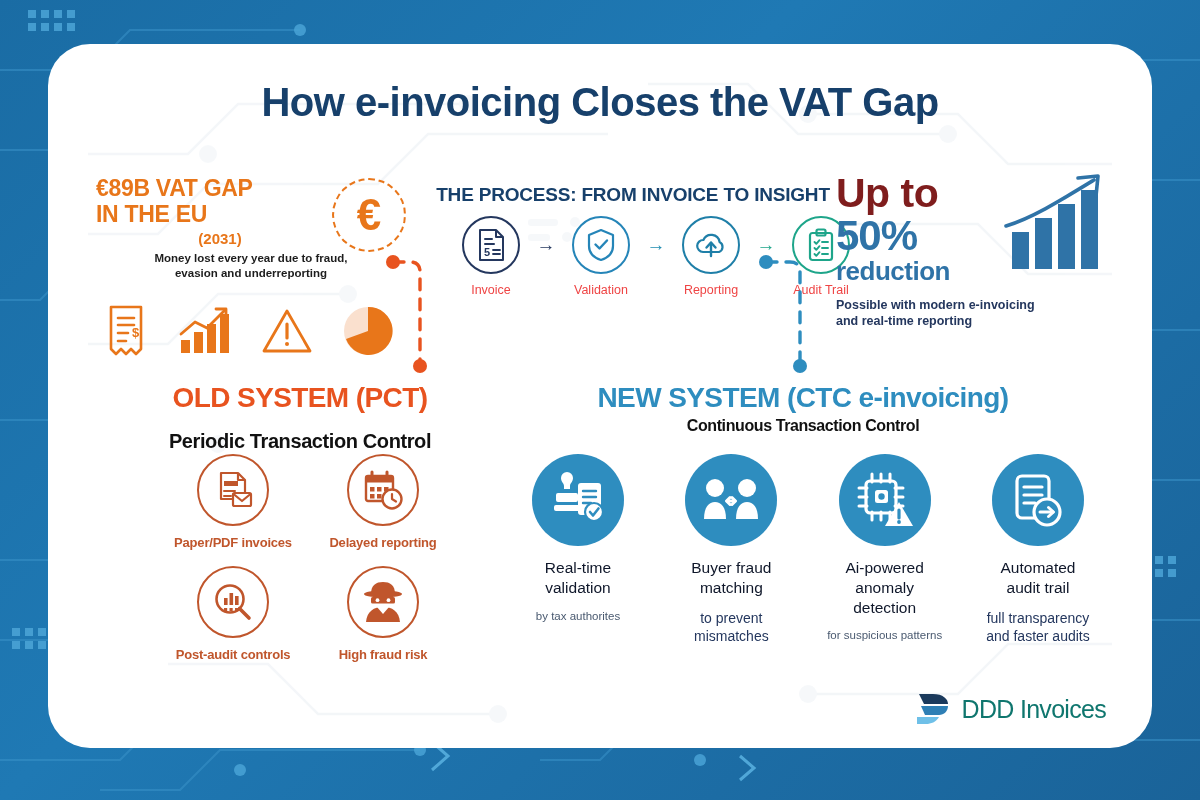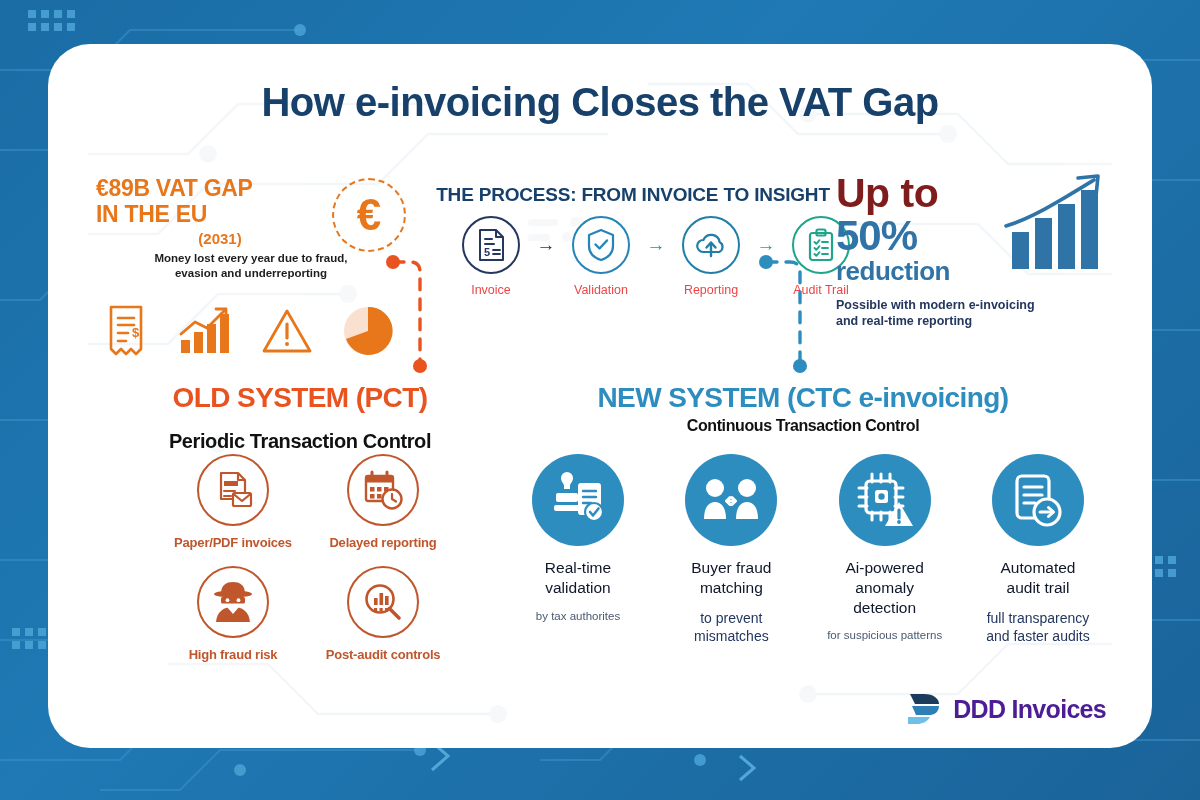--- a/index.html
+++ b/index.html
@@ -154,21 +154,21 @@
     margin-top: 12px; font-size: 15.5px; color: #0f172a; line-height: 1.28;
   }
   .new-sub { margin-top: 11px; font-size: 11.5px; color: #4a5a70; line-height: 1.3; }
   .new-sub.bigger { font-size: 14px; color: #24375e; }
 
   
   .logo {
     position: absolute; right: 46px; bottom: 22px;
     display: flex; align-items: center; gap: 9px;
   }
-  .logo-text { font-size: 25px; font-weight: bold; color: #4c1d95; letter-spacing: -0.7px; }
+  .logo-text { font-size: 25px; font-weight: normal; color: #0f766e; letter-spacing: -0.7px; }
 
   .connectors { position: absolute; inset: 0; pointer-events: none; }
 </style>
 </head>
 <body>
 
 <div class="bg">
   <svg class="bg-circuit" viewBox="0 0 1200 800" preserveAspectRatio="none">
     <g stroke="#3a93c9" stroke-width="2" fill="none" opacity="0.55">
       <path d="M0 70 L90 70 L130 30 L300 30"></path>
@@ -461,51 +461,51 @@
             </g>
             <circle cx="31" cy="31" r="9.5" fill="#fff" stroke="#C0562C" stroke-width="2.4"></circle>
             <path d="M31 26 V31 L35 33.5" fill="none" stroke="#C0562C" stroke-width="2.2" stroke-linecap="round" stroke-linejoin="round"></path>
           </svg>
         </div>
         <div class="old-label">Delayed reporting</div>
       </div>
 
       <div class="old-item">
         <div class="old-circle">
-          <svg width="46" height="44" viewBox="0 0 46 44">
-            <ellipse cx="23" cy="14" rx="19" ry="3.6" fill="#C0562C"></ellipse>
-            <path d="M11 14 C11 5 16 2 23 2 C30 2 35 5 35 14 Z" fill="#C0562C"></path>
-            <path d="M6 42 C7 31 14 27 23 27 C32 27 39 31 40 42 Z" fill="#C0562C"></path>
-            <rect x="11" y="17" width="24" height="6.5" rx="1.6" fill="#C0562C"></rect>
-            <circle cx="17.5" cy="20.2" r="1.9" fill="#fff"></circle>
-            <circle cx="28.5" cy="20.2" r="1.9" fill="#fff"></circle>
-            <path d="M17 27 L23 34 L29 27" fill="#fff"></path>
-          </svg>
-        </div>
-        <div class="old-label">High fraud risk</div>
-      </div>
-
-      <div class="old-item">
-        <div class="old-circle">
           <svg width="44" height="44" viewBox="0 0 44 44">
             <circle cx="19" cy="19" r="13.5" fill="none" stroke="#C0562C" stroke-width="2.6"></circle>
             <line x1="28.5" y1="28.5" x2="38" y2="38" stroke="#C0562C" stroke-width="3.6" stroke-linecap="round"></line>
             <g fill="#C0562C">
               <rect x="13" y="18" width="3.6" height="7"></rect>
               <rect x="18.5" y="13" width="3.6" height="12"></rect>
               <rect x="24" y="16" width="3.6" height="9"></rect>
             </g>
             <g fill="#C0562C">
               <rect x="13" y="28" width="3.2" height="3.2"></rect>
               <rect x="18.5" y="28" width="3.2" height="3.2"></rect>
               <rect x="24" y="28" width="3.2" height="3.2"></rect>
             </g>
           </svg>
         </div>
         <div class="old-label">Post-audit controls</div>
+      </div>
+
+      <div class="old-item">
+        <div class="old-circle">
+          <svg width="46" height="44" viewBox="0 0 46 44">
+            <ellipse cx="23" cy="14" rx="19" ry="3.6" fill="#C0562C"></ellipse>
+            <path d="M11 14 C11 5 16 2 23 2 C30 2 35 5 35 14 Z" fill="#C0562C"></path>
+            <path d="M6 42 C7 31 14 27 23 27 C32 27 39 31 40 42 Z" fill="#C0562C"></path>
+            <rect x="11" y="17" width="24" height="6.5" rx="1.6" fill="#C0562C"></rect>
+            <circle cx="17.5" cy="20.2" r="1.9" fill="#fff"></circle>
+            <circle cx="28.5" cy="20.2" r="1.9" fill="#fff"></circle>
+            <path d="M17 27 L23 34 L29 27" fill="#fff"></path>
+          </svg>
+        </div>
+        <div class="old-label">High fraud risk</div>
       </div>
     </div>
 
     <div class="new-head">
       <div class="new-h1">NEW SYSTEM (CTC e-invoicing)</div>
       <div class="new-h2">Continuous Transaction Control</div>
     </div>
 
     <div class="new-grid">
 

